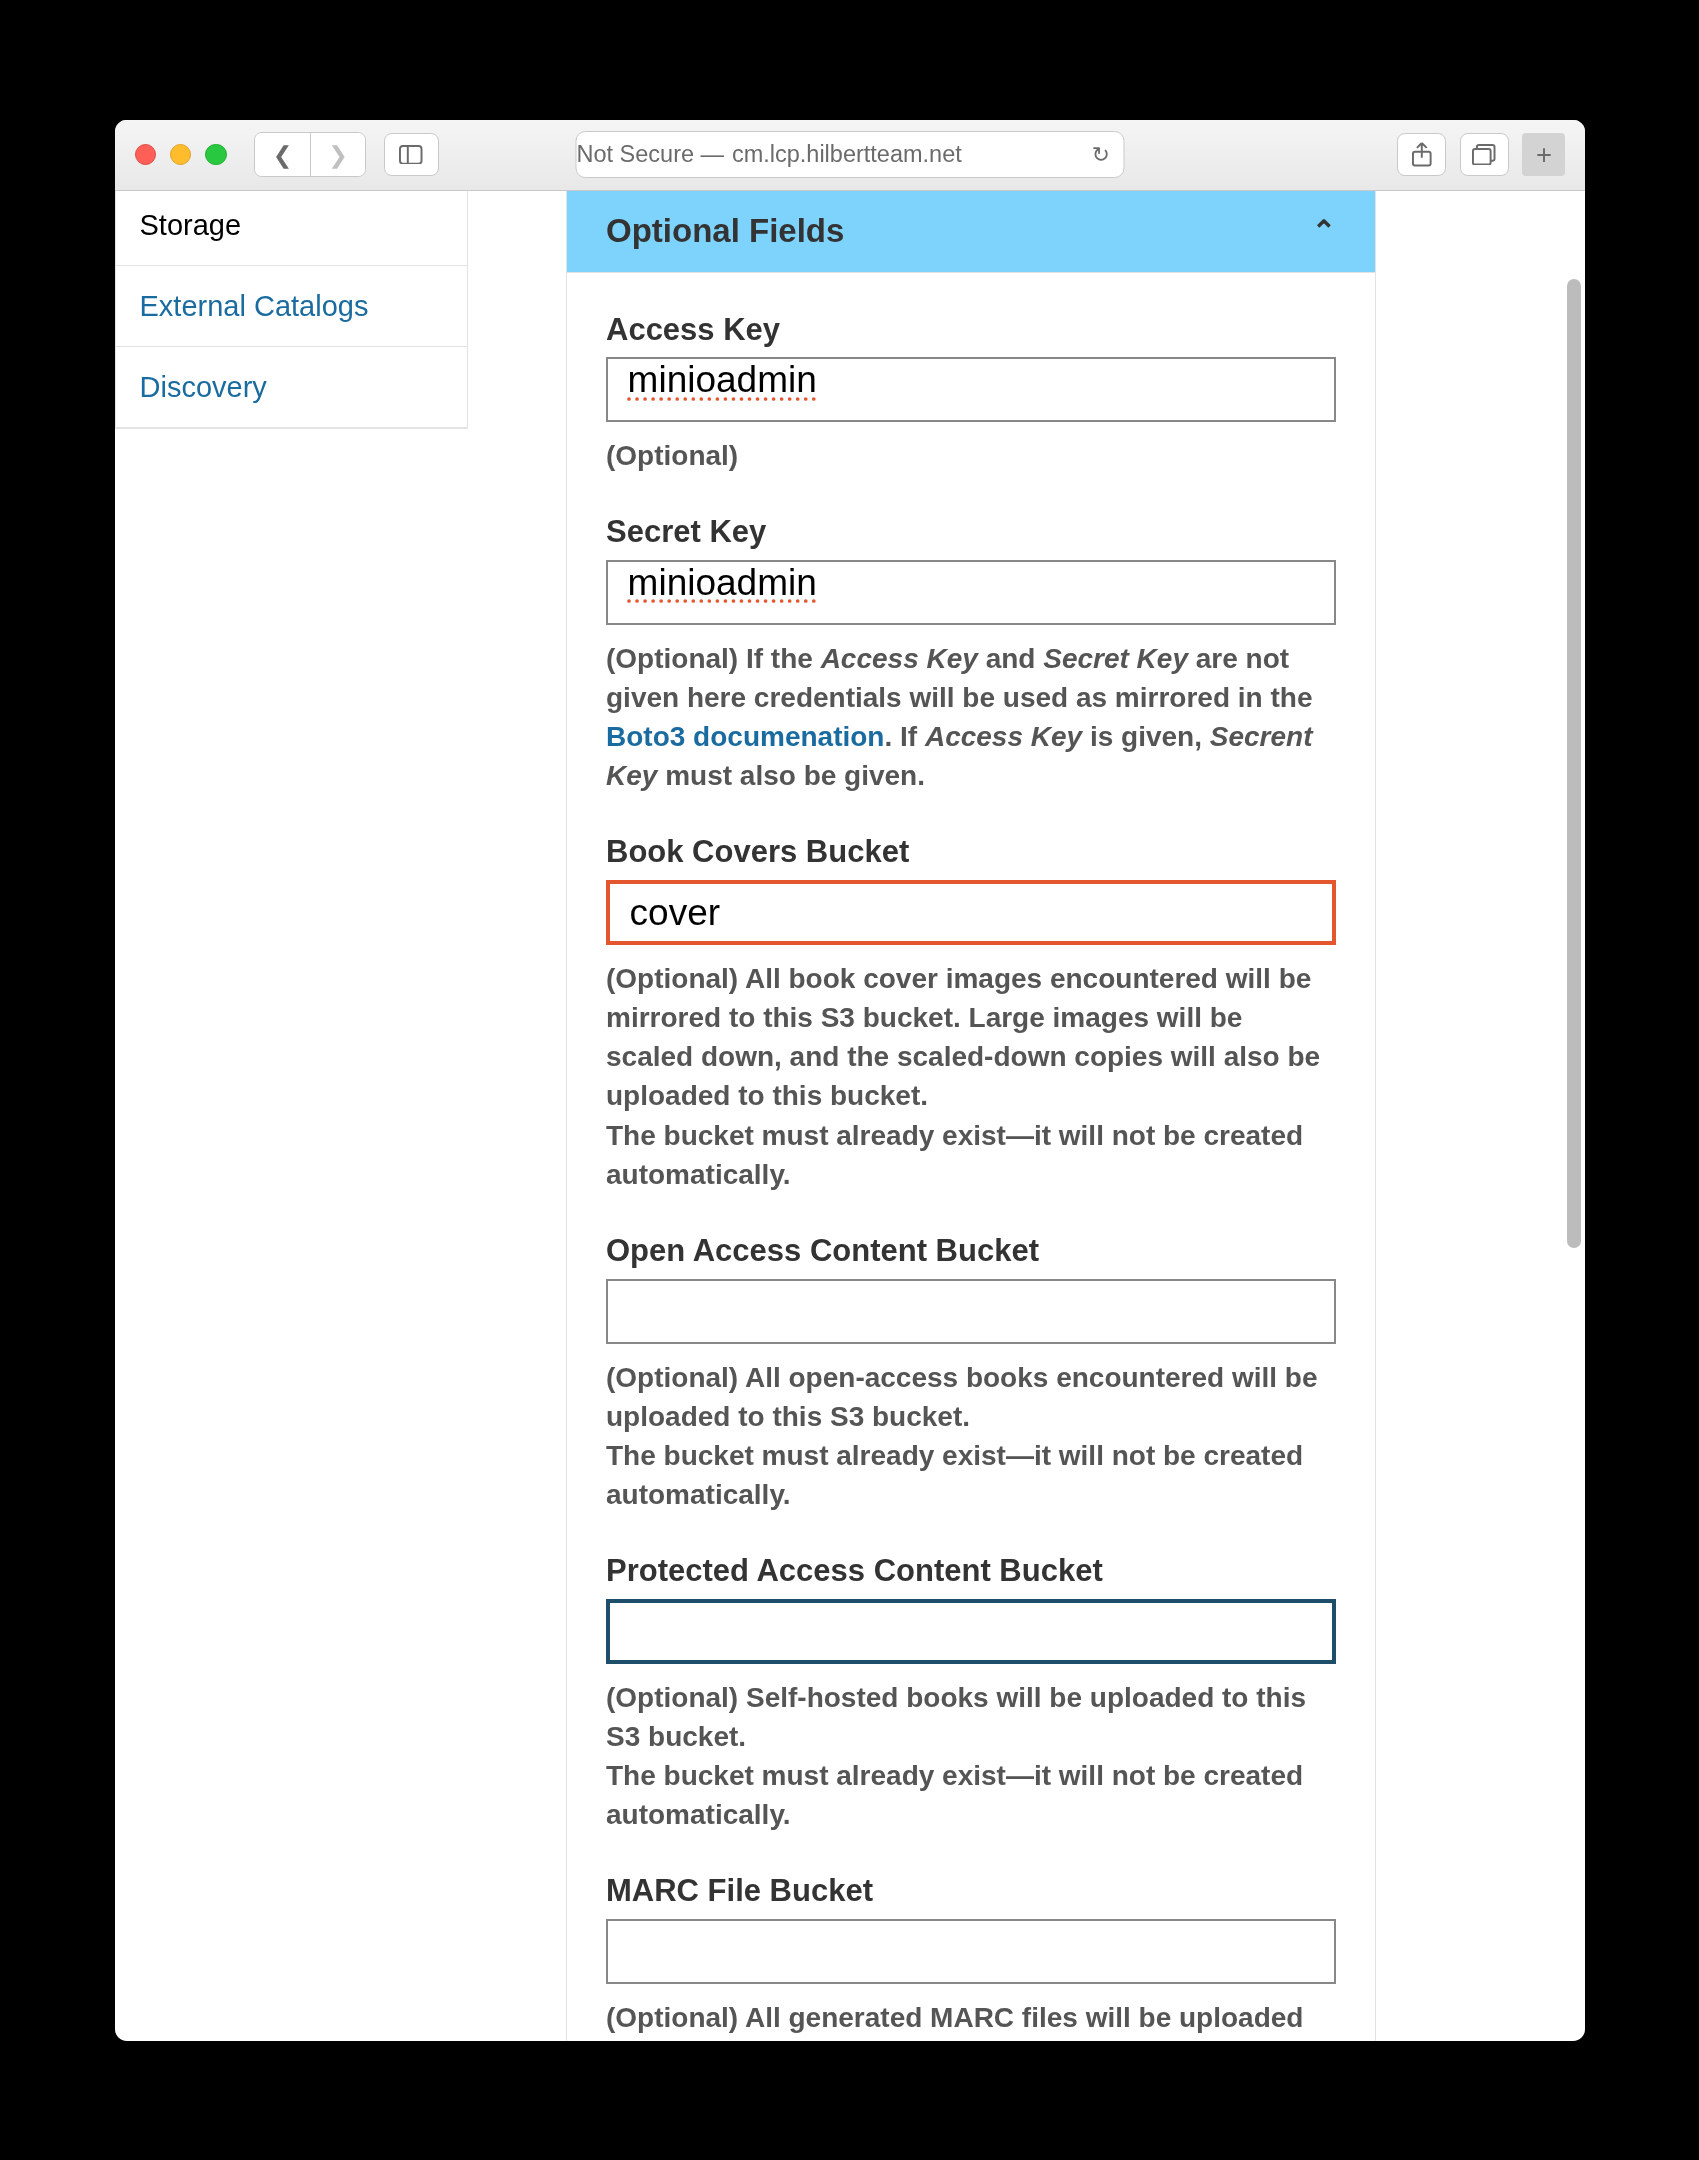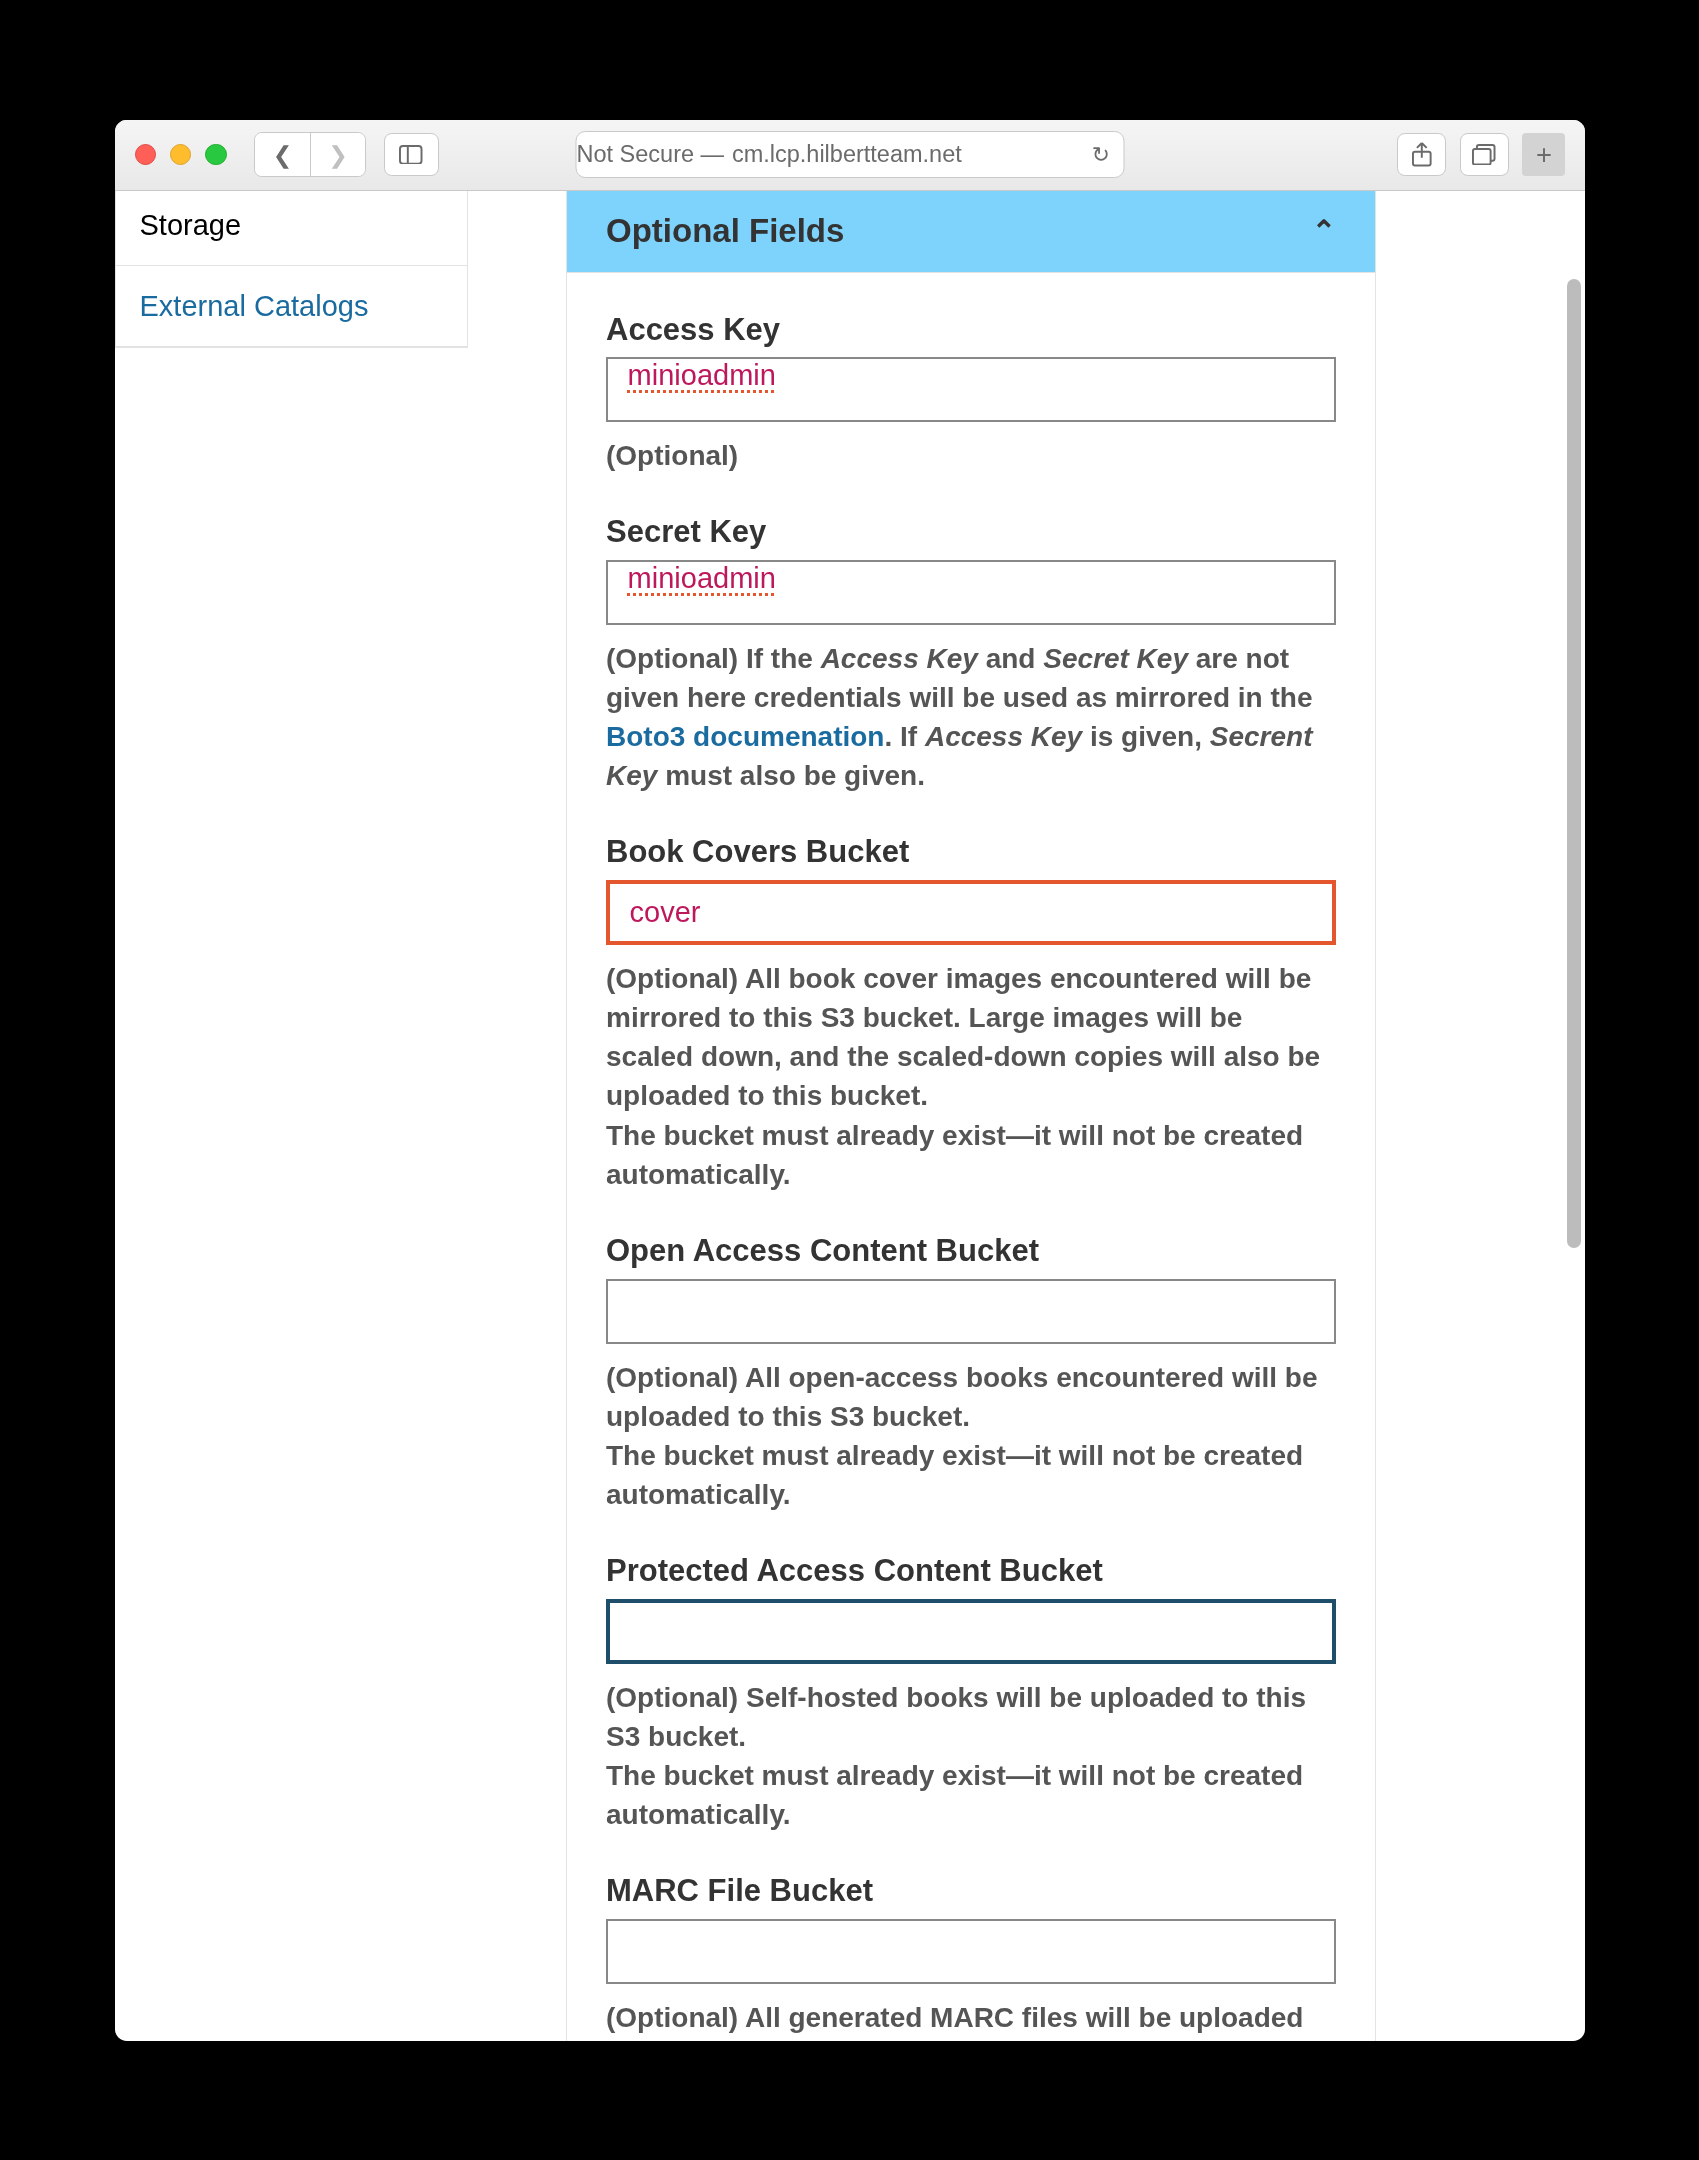--- a/index.html
+++ b/index.html
@@ -162,22 +162,22 @@
       font-size: 31px;
       font-weight: 700;
       color: #333;
       margin-bottom: 9.8px;
     }
     .text-input {
       width: 100%;
       height: 65px;
       border: 2px solid #888;
       padding: 0 19.6px;
-      font-size: 29px;
-      color: #be185d;
+      font-size: 37px;
+      color: #000000;
       background: #fff;
     }
     .text-input.highlight-red {
       border: 4.9px solid #e4572e;
     }
     .text-input.highlight-blue {
       border: 4.9px solid #1f4e6b;
     }
     .spellcheck {
       text-decoration: underline;
@@ -256,20 +256,23 @@
 
   <div class="content-area">
     <div class="sidebar">
       <div class="sidebar-list">
         <div class="sidebar-item cut">
           <span>Storage</span>
         </div>
         <div class="sidebar-item">
           <span>External Catalogs</span>
         </div>
+        <div class="sidebar-item">
+          <span>Discovery</span>
+        </div>
       </div>
     </div>
 
     <div class="main-col">
       <div class="accordion-header">
         <span>Optional Fields</span>
         <span class="chev-up">⌃</span>
       </div>
 
       <div class="form-body">

